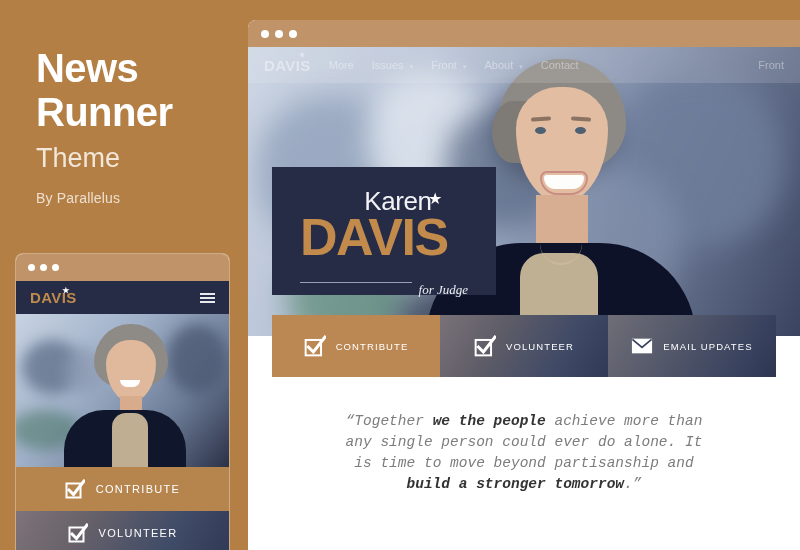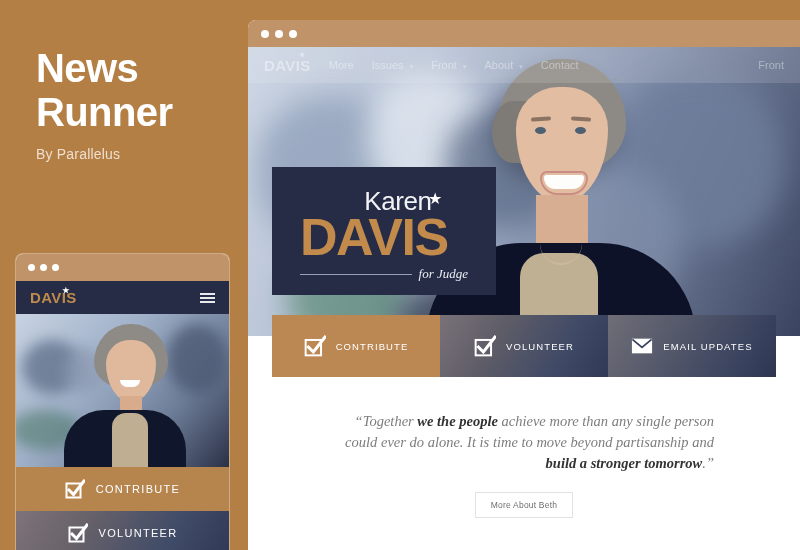--- a/index.html
+++ b/index.html
@@ -338,20 +338,21 @@
   #logo-plate .tagline-row {
     display: flex; align-items: center; gap: 7px;
     margin-top: 5px; width: 168px;
   }
   #logo-plate .tagline-rule { flex: 1; height: 1px; background: #9aa0b4; }
   #logo-plate .tagline {
     color: #eceef3;
     font-family: "Liberation Serif", serif;
     font-style: italic;
     font-size: 13px;
+    margin-top: 16px;
   }
 
   
   #actions {
     display: flex;
     height: 62px;
     margin: 0 24px;
     position: relative;
     z-index: 3;
     margin-top: -21px;
@@ -383,26 +384,25 @@
     content: ""; position: absolute; inset: 0;
     background: rgba(41,49,76,0.58);
   }
 
   
   #quote-block {
     padding: 34px 86px 0 86px;
     text-align: center;
   }
   #quote-text {
-    font-family: Liberation Serif, serif;
+    font-family: Liberation Mono, monospace;
     font-style: italic;
     font-size: 14.5px;
     line-height: 21px;
     color: #7d7d7d;
-    text-align: right;
   }
   #quote-text b { color: #333333; font-weight: bold; }
   #about-btn {
     display: inline-block;
     margin-top: 18px;
     padding: 7px 15px;
     border: 1px solid #e2e2e2;
     color: #6f6f6f;
     font-size: 8.5px;
     background: #ffffff;
@@ -413,20 +413,21 @@
   .env { display: block; }
   .news { display: block; }
 </style>
 </head>
 <body>
 
 <div id="promo">
   <div id="promo-text">
     <div class="promo-line1">News</div>
     <div class="promo-line2">Runner</div>
+    <div class="promo-theme">Theme</div>
     <div class="promo-author">By Parallelus</div>
   </div>
 </div>
 
 <div id="mobile">
 
   <div id="mobile-titlebar">
     <span class="dot"></span>
     <span class="dot"></span>
     <span class="dot"></span>
@@ -581,16 +582,15 @@
       <span class="act-label">EMAIL UPDATES</span>
     </div>
 
 
   </div>
 
   <div id="quote-block">
     <div id="quote-text">
       <span>“</span><span>Together </span><b>we the people</b><span> achieve more than any single person could ever do alone. It is time to move beyond partisanship and </span><b>build a stronger tomorrow</b><span>.</span><span>”</span>
     </div>
-    <a id="about-btn">More About Beth</a>
   </div>
 
 </div>
 
 </body></html>

